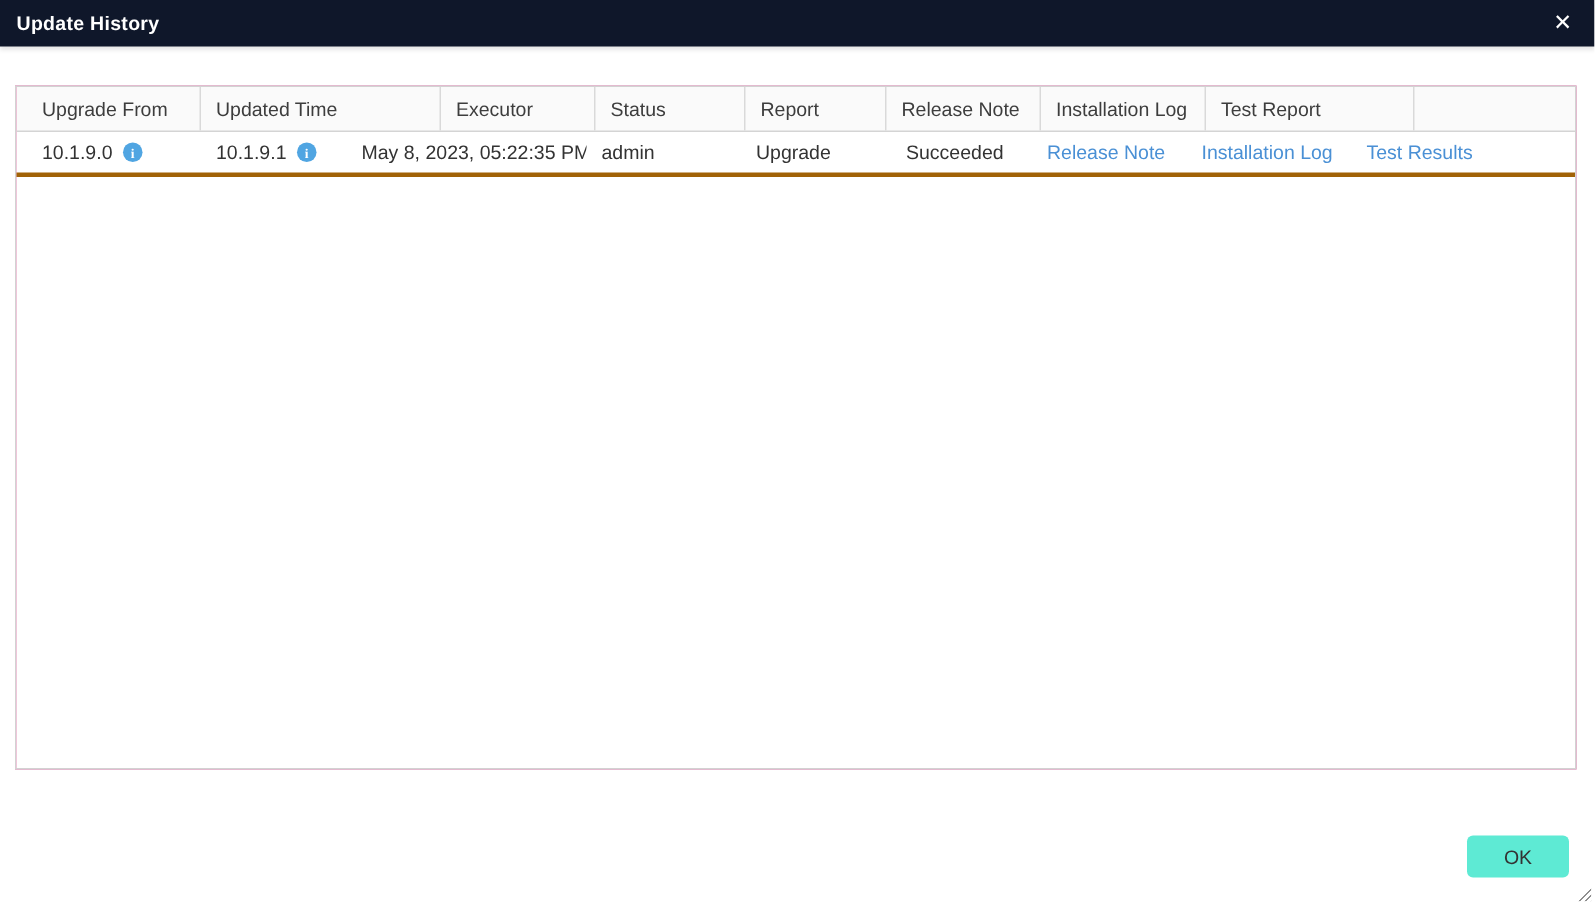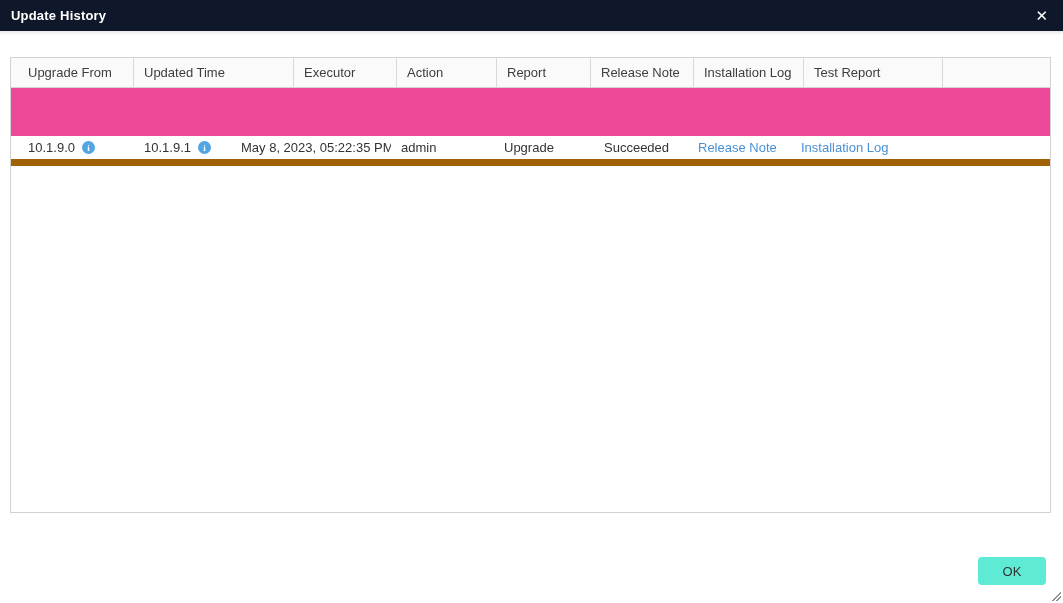--- a/index.html
+++ b/index.html
@@ -68,24 +68,23 @@
     padding-left: 10px;
     color: #3d3d3d;
     border-right: 1px solid #d9d9d9;
     white-space: nowrap;
     overflow: hidden;
   }
   .th.filler { border-right: none; }
   .trow {
     display: flex;
     height: 30px;
-    border-bottom: 7px solid #a16207;
+    border-bottom: 3px solid #a16207;
     flex: 0 0 auto;
     background: #fff;
-    margin-top: 48px;
   }
   .td {
     display: flex;
     align-items: center;
     padding-left: 10px;
     white-space: nowrap;
     overflow: hidden;
   }
   .c1 { width: 123px; padding-left: 17px; }
   .c2 { width: 97px; }
@@ -155,21 +154,21 @@
   <div class="titlebar">
     <span class="title">Update History</span>
     <span class="close">✕</span>
   </div>
 
   <div class="table">
     <div class="thead">
       <div class="th c1">Upgrade From</div>
       <div class="th c3">Updated Time</div>
       <div class="th c4">Executor</div>
-      <div class="th c5">Action</div>
+      <div class="th c5">Status</div>
       <div class="th c6">Report</div>
       <div class="th c7">Release Note</div>
       <div class="th c8">Installation Log</div>
       <div class="th c9">Test Report</div>
       <div class="th c10 filler"></div>
     </div>
 
     <div class="trow">
       <div class="td c1">
         <span>10.1.9.0</span>
@@ -182,20 +181,23 @@
       <div class="td c3">May 8, 2023, 05:22:35 PM</div>
       <div class="td c4">admin</div>
       <div class="td c5">Upgrade</div>
       <div class="td c6">Succeeded</div>
       <div class="td c7">
         <a class="link">Release Note</a>
       </div>
       <div class="td c8">
         <a class="link">Installation Log</a>
       </div>
+      <div class="td c9">
+        <a class="link">Test Results</a>
+      </div>
       <div class="td c10"></div>
     </div>
 
     <div class="tbody-empty"></div>
   </div>
 
   <button class="ok-button">OK</button>
   <div class="resize-grip"></div>
 
 </div>

